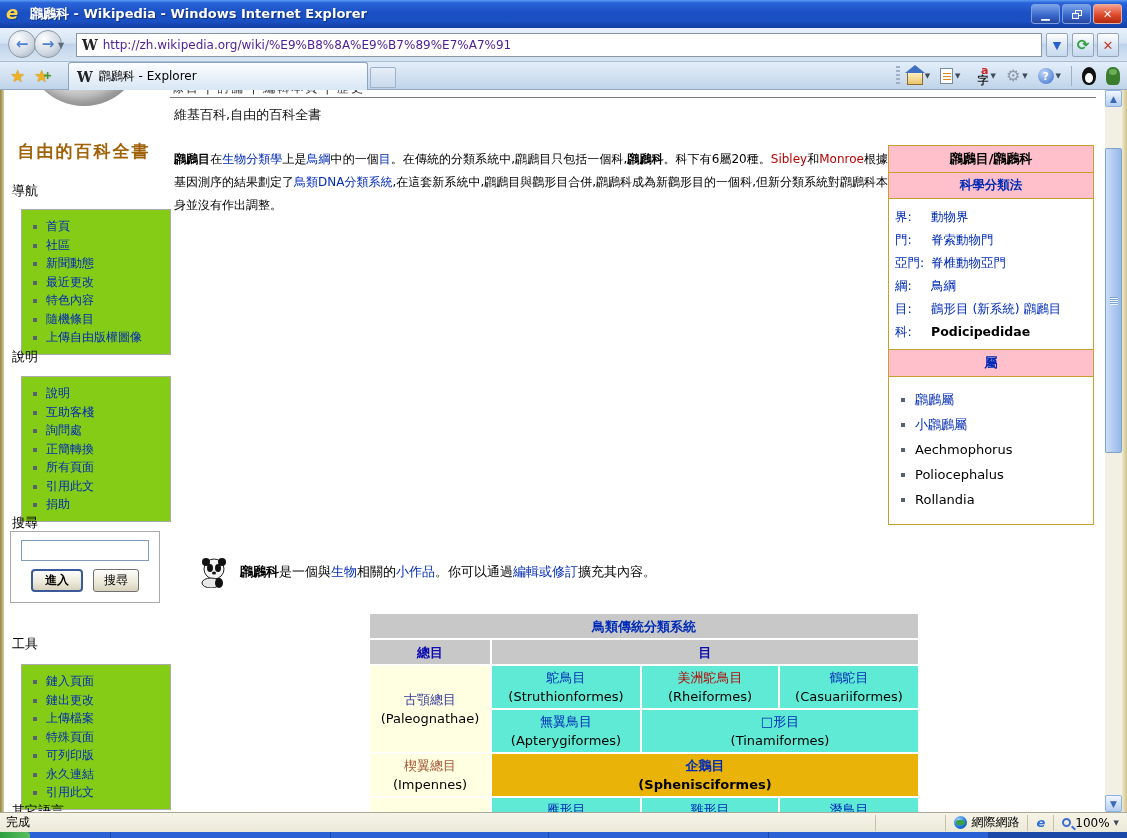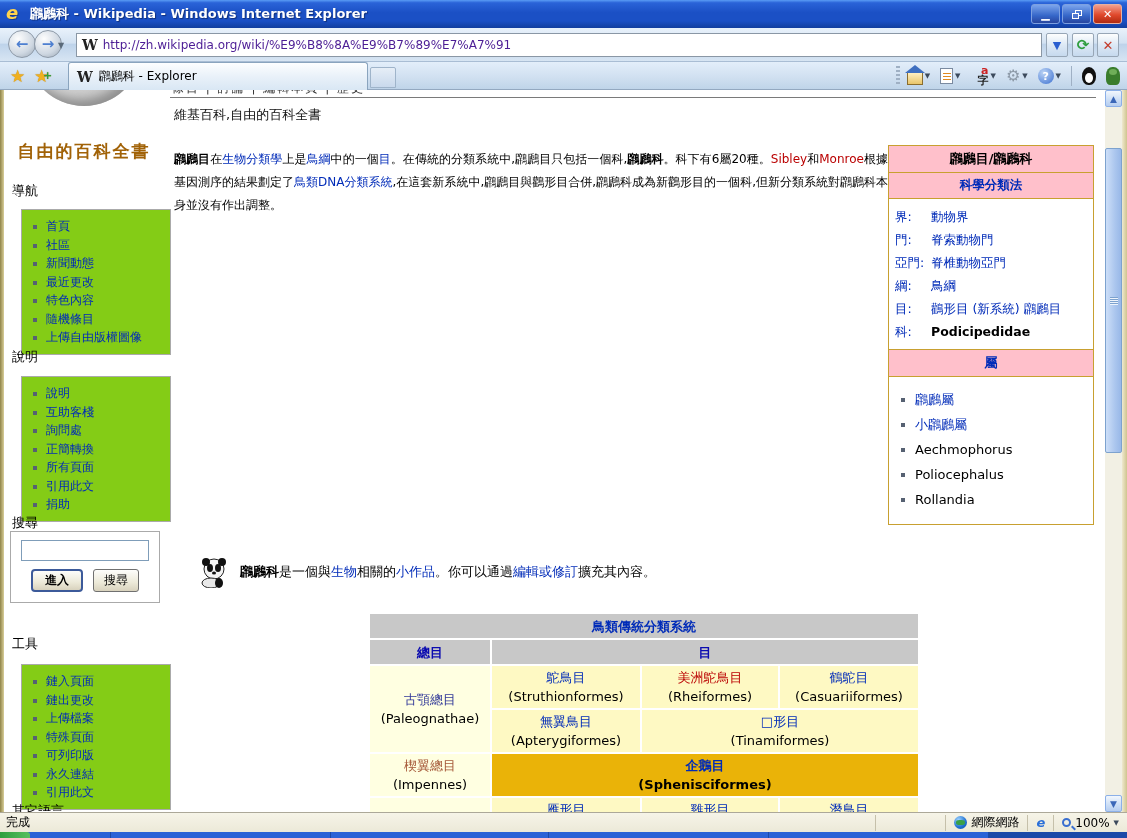--- a/index.html
+++ b/index.html
@@ -132,21 +132,21 @@
   .panda{width:32px;height:32px;flex:0 0 auto;}
 
   
   .birdwrap{position:absolute;left:364px;top:522px;width:556px;height:200px;overflow:hidden;}
   table.bird{border-collapse:separate;border-spacing:2px;background:#fff;width:552px;table-layout:fixed;}
   table.bird td{font-size:13px;text-align:center;padding:2px 2px;line-height:19px;vertical-align:middle;}
   td.gray{background:#c8c8c8;}
   td.title-cell{font-weight:bold;color:#0b0bb0;height:24px;}
   td.hdr{font-weight:bold;color:#0b0bb0;height:24px;}
   td.c1{background:#ffffe1;}
-  td.lav{background:#fef9c3;}
+  td.lav{background:#5eead4;}
   td.whitec{background:#eab308;font-weight:bold;}
   .latin{color:#000;}
 
   
   .vscroll{position:absolute;right:5px;top:90px;width:17px;height:722px;background:#f2f0e4;}
   .scroll-btn{position:absolute;left:0;width:17px;height:17px;border:1px solid #8cb0e8;border-radius:2px;
     background:linear-gradient(180deg,#f2f7fd,#cfe0f6 55%,#b5cdf0);color:#3b67b8;font-size:9px;
     display:flex;align-items:center;justify-content:center;}
   .scroll-thumb{position:absolute;left:0;top:58px;width:17px;height:305px;border:1px solid #7da2ce;border-radius:2px;
     background:linear-gradient(90deg,#cddff8,#abc6ee 60%,#98b8e8);}

